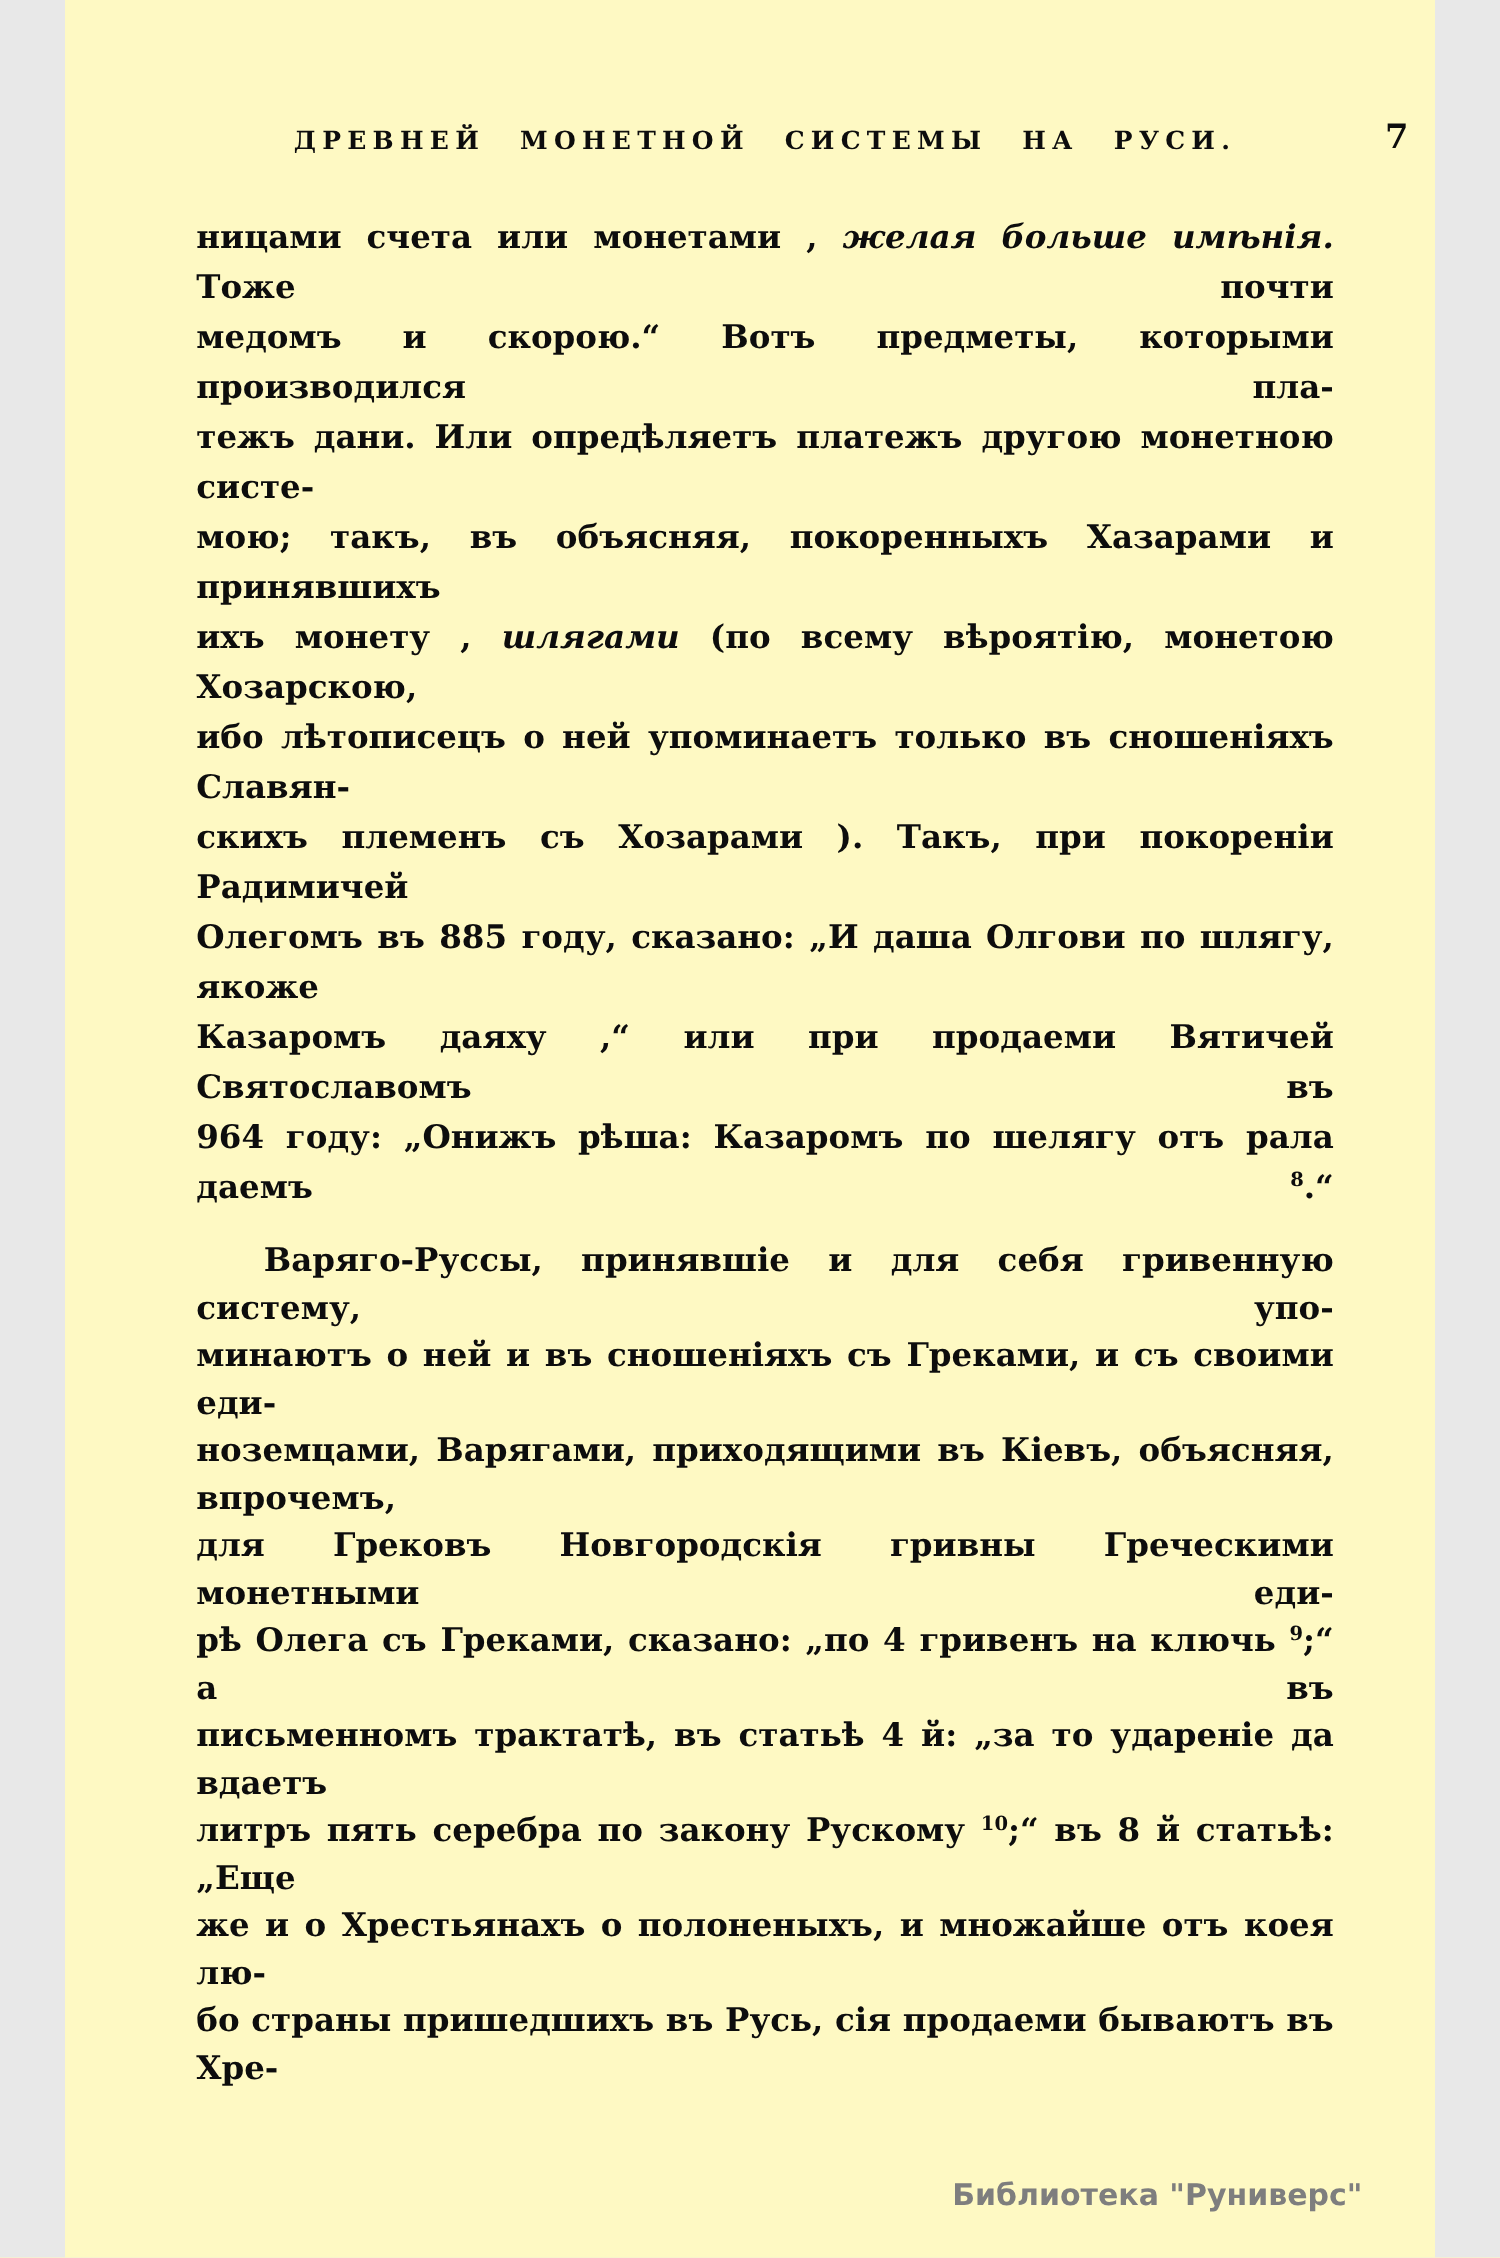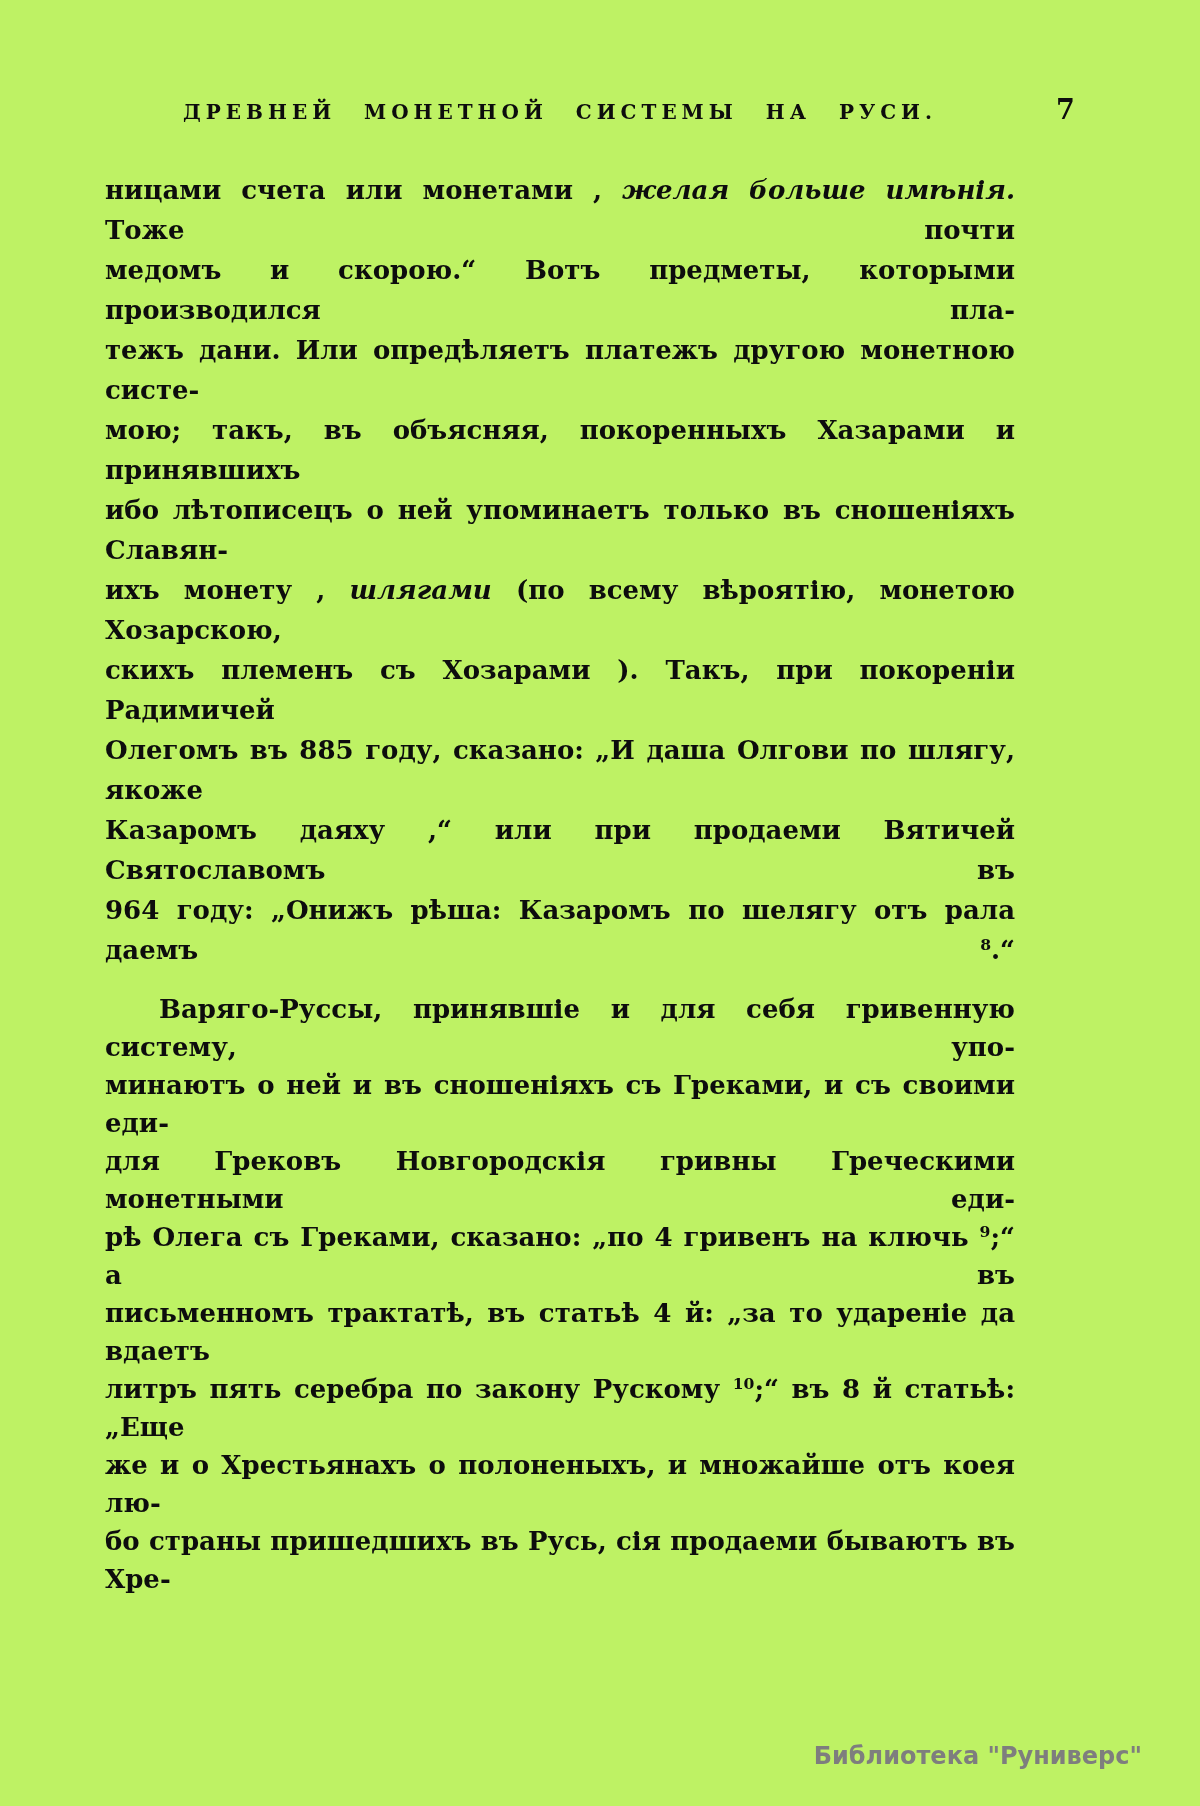--- a/index.html
+++ b/index.html
@@ -1,22 +1,22 @@
 <!DOCTYPE html>
 <html><head>
 <meta charset="utf-8">
 <style>
   html, body { margin: 0; padding: 0; }
   body { background: #e8e8e8; }
   .page {
     position: relative;
-    width: 1200px;
+    width: 1096px;
     height: 1806px;
     margin: 0 auto;
-    background: #bef264;
+    background: #fef9c3;
     overflow: hidden;
     font-family: "DejaVu Serif", "Liberation Serif", serif;
     color: #0d0d0d;
   }
   .running-header {
     position: absolute;
     top: 100px;
     left: 105px;
     width: 910px;
     text-align: center;
@@ -80,30 +80,31 @@
 
   <div class="page-number">7</div>
 
   <div class="text-block">
     <div id="paras">
         <div class="para para-1">
           <div class="line"><span>ницами счета или монетами , </span><span class="it">желая больше имѣнія.</span><span> Тоже почти</span></div>
           <div class="line"><span>медомъ и скорою.“ Вотъ предметы, которыми производился пла-</span></div>
           <div class="line"><span>тежъ дани. Или опредѣляетъ платежъ другою монетною систе-</span></div>
           <div class="line"><span>мою; такъ, въ объясняя, покоренныхъ Хазарами и принявшихъ</span></div>
+          <div class="line"><span>ихъ монету , </span><span class="it">шлягами</span><span> (по всему вѣроятію, монетою Хозарскою,</span></div>
           <div class="line"><span>ибо лѣтописецъ о ней упоминаетъ только въ сношеніяхъ Славян-</span></div>
-          <div class="line"><span>ихъ монету , </span><span class="it">шлягами</span><span> (по всему вѣроятію, монетою Хозарскою,</span></div>
           <div class="line"><span>скихъ племенъ съ Хозарами ). Такъ, при покореніи Радимичей</span></div>
           <div class="line"><span>Олегомъ въ 885 году, сказано: „И даша Олгови по шлягу, якоже</span></div>
           <div class="line"><span>Казаромъ даяху ,“ или при продаеми Вятичей Святославомъ въ</span></div>
           <div class="line"><span>964 году: „Онижъ рѣша: Казаромъ по шелягу отъ рала даемъ </span><sup>8</sup><span>.“</span></div>
         </div>
         <div class="para para-2 indent">
           <div class="line"><span>Варяго-Руссы, принявшіе и для себя гривенную систему, упо-</span></div>
           <div class="line"><span>минаютъ о ней и въ сношеніяхъ съ Греками, и съ своими еди-</span></div>
+          <div class="line"><span>ноземцами, Варягами, приходящими въ Кіевъ, объясняя, впрочемъ,</span></div>
           <div class="line"><span>для Грековъ Новгородскія гривны Греческими монетными еди-</span></div>
           <div class="line"><span>рѣ Олега съ Греками, сказано: „по 4 гривенъ на ключь </span><sup>9</sup><span>;“ а въ</span></div>
           <div class="line"><span>письменномъ трактатѣ, въ статьѣ 4 й: „за то удареніе да вдаетъ</span></div>
           <div class="line"><span>литръ пять серебра по закону Рускому </span><sup>10</sup><span>;“ въ 8 й статьѣ: „Еще</span></div>
           <div class="line"><span>же и о Хрестьянахъ о полоненыхъ, и множайше отъ коея лю-</span></div>
           <div class="line"><span>бо страны пришедшихъ въ Русь, сія продаеми бываютъ въ Хре-</span></div>
         </div>
       </div>
 
   </div>

